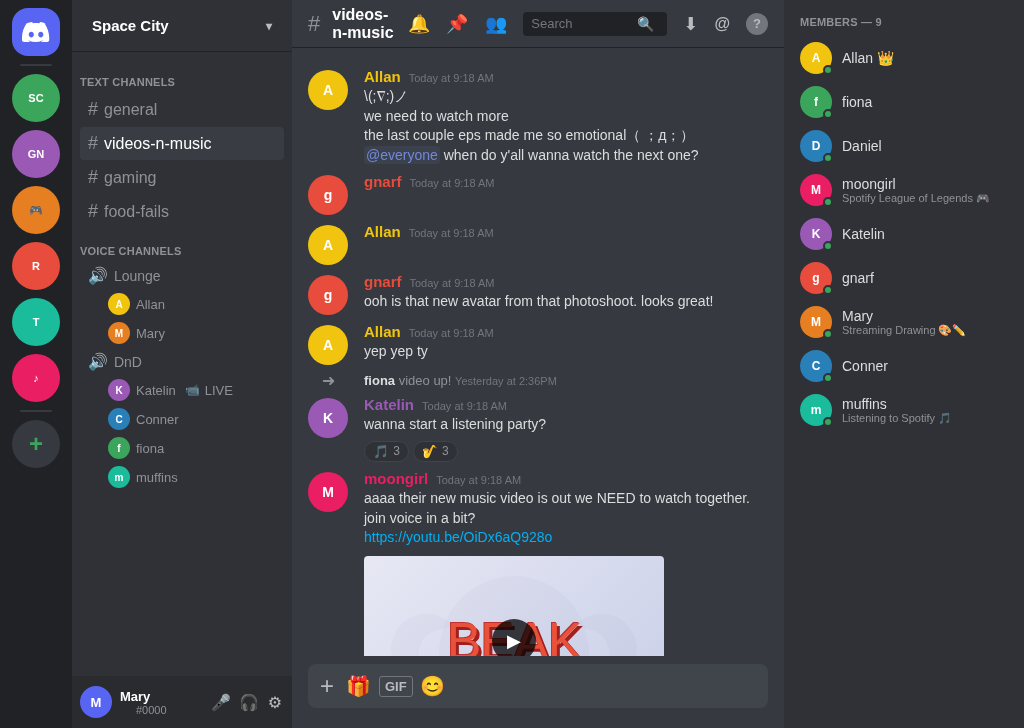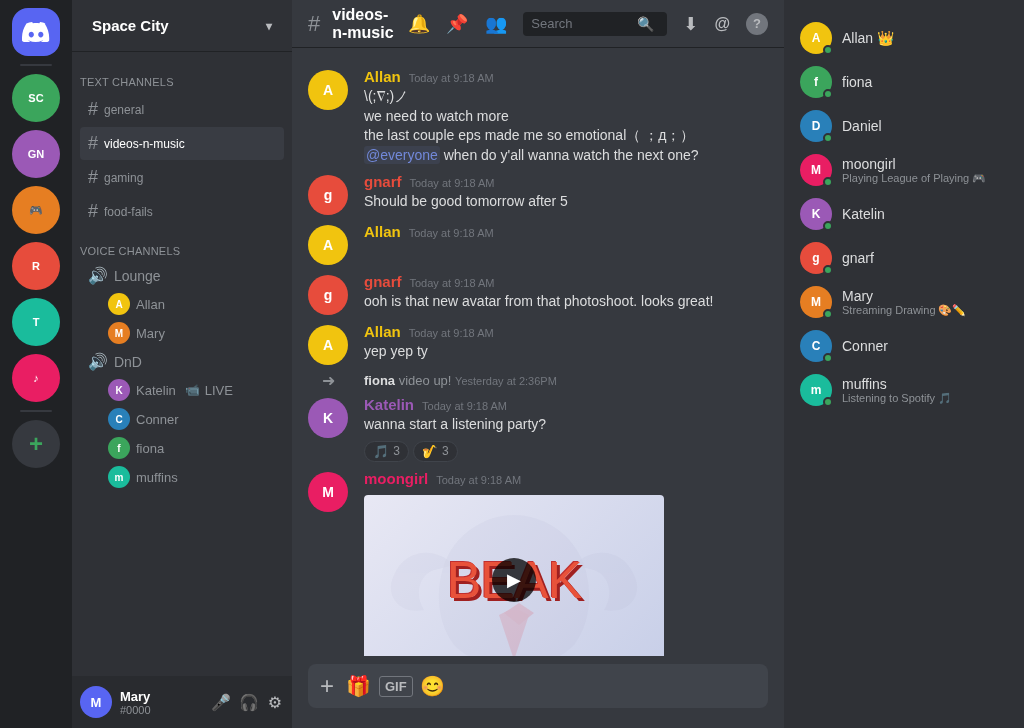--- a/index.html
+++ b/index.html
@@ -71,21 +71,21 @@
       font-size: 15px;
       color: #ffffff;
       justify-content: space-between;
       cursor: pointer;
     }
     .channel-sidebar-header .chevron { color: #b9bbbe; font-size: 12px; }
     .channel-list { flex: 1; overflow-y: auto; padding: 8px 0; }
     .channel-category {
       padding: 16px 8px 4px 8px;
       font-size: 11px;
-      font-weight: 400;
+      font-weight: 700;
       color: #8e9297;
       text-transform: uppercase;
       letter-spacing: 0.02em;
       display: flex;
       align-items: center;
       gap: 4px;
       cursor: pointer;
     }
     .channel-item {
       display: flex;
@@ -93,21 +93,21 @@
       padding: 6px 8px 6px 8px;
       border-radius: 4px;
       margin: 1px 8px;
       cursor: pointer;
       color: #8e9297;
       gap: 6px;
       position: relative;
     }
     .channel-item.active { background: #393c43; color: #ffffff; }
     .channel-item .ch-icon { font-size: 18px; color: #8e9297; }
-    .channel-item .ch-name { flex: 1; font-size: 12px; }
+    .channel-item .ch-name { flex: 1; font-size: 16px; }
     .channel-item .ch-actions { display: flex; gap: 4px; opacity: 0; }
     .channel-item .ch-action-btn { color: #8e9297; font-size: 14px; cursor: pointer; }
 
     .voice-channel-item {
       display: flex;
       align-items: center;
       padding: 4px 8px;
       margin: 1px 8px;
       border-radius: 4px;
       cursor: pointer;
@@ -157,21 +157,21 @@
       display: flex;
       align-items: center;
       justify-content: center;
       font-size: 13px;
       font-weight: bold;
       color: white;
       cursor: pointer;
     }
     .user-panel .up-info { flex: 1; }
     .user-panel .up-name { font-size: 13px; font-weight: 600; color: #ffffff; }
-    .user-panel .up-discriminator { font-size: 11px; color: #8e9297; }
+    .user-panel .up-discriminator { font-size: 11px; color: #8e9297; margin-left: 16px; }
     .user-panel .up-actions { display: flex; gap: 4px; }
     .user-panel .up-action { color: #b9bbbe; cursor: pointer; font-size: 16px; padding: 2px; }
 
     
     .main-content {
       flex: 1;
       display: flex;
       flex-direction: column;
       background: #36393f;
     }
@@ -530,21 +530,20 @@
       </div>
     </div>
 
     <div class="message-group">
       <div class="mg-avatar color-gnarf">g</div>
       <div class="mg-content">
         <div class="mg-header">
           <span class="mg-author author-gnarf">gnarf</span>
           <span class="mg-timestamp">Today at 9:18 AM</span>
         </div>
-        <div class="mg-text">Should be good tomorrow after 5</div>
       </div>
     </div>
 
     <div class="message-group">
       <div class="mg-avatar color-allan">A</div>
       <div class="mg-content">
         <div class="mg-header">
           <span class="mg-author author-allan">Allan</span>
           <span class="mg-timestamp">Today at 9:18 AM</span>
         </div>
@@ -603,20 +602,24 @@
       </div>
     </div>
 
     <div class="message-group">
       <div class="mg-avatar color-moongirl">M</div>
       <div class="mg-content">
         <div class="mg-header">
           <span class="mg-author author-moongirl">moongirl</span>
           <span class="mg-timestamp">Today at 9:18 AM</span>
         </div>
+        <div class="mg-text">
+          aaaa their new music video is out we NEED to watch together. join voice in a bit?<br>
+          <a href="#">https://youtu.be/OiDx6aQ928o</a>
+        </div>
 
         <div style="background:#1e1f22;border-radius:4px;width:300px;margin-top:8px;overflow:hidden;">
           <div class="beak-thumbnail">
 
             <svg class="beak-bg" viewBox="0 0 300 170" fill="none" xmlns="http://www.w3.org/2000/svg">
               <path d="M150 20 C120 20 90 40 80 70 C70 100 75 130 90 150 C100 160 110 165 120 165 L180 165 C190 165 200 160 210 150 C225 130 230 100 220 70 C210 40 180 20 150 20Z" fill="#9b9bbb" opacity="0.4"></path>
               <path d="M90 70 C70 50 40 55 30 80 C20 100 35 120 60 115 C50 100 55 80 70 75Z" fill="#9b9bbb" opacity="0.4"></path>
               <path d="M210 70 C230 50 260 55 270 80 C280 100 265 120 240 115 C250 100 245 80 230 75Z" fill="#9b9bbb" opacity="0.4"></path>
               <path d="M135 120 L150 165 L165 120 L155 115 L145 115Z" fill="#cc3344" opacity="0.8"></path>
               <path d="M140 118 L155 108 L170 118 L155 130Z" fill="#cc3344" opacity="0.9"></path>
@@ -638,20 +641,21 @@
       <div class="ci-actions">
         <span class="ci-action">🎁</span>
         <span class="ci-action" style="font-size:13px;font-weight:700;background:#40444b;border:1px solid #72767d;border-radius:3px;padding:2px 5px;color:#b9bbbe;">GIF</span>
         <span class="ci-action">😊</span>
       </div>
     </div>
   </div>
 </div>
 
 <div class="members-sidebar">
+  <div class="members-header">MEMBERS — 9</div>
 
   <div class="member-item">
     <div class="member-avatar color-allan">
       A
       <div class="member-status status-online"></div>
     </div>
     <div class="member-info">
       <div class="member-name">Allan 👑</div>
     </div>
   </div>
@@ -676,21 +680,21 @@
     </div>
   </div>
 
   <div class="member-item">
     <div class="member-avatar color-moongirl">
       M
       <div class="member-status status-online"></div>
     </div>
     <div class="member-info">
       <div class="member-name">moongirl</div>
-      <div class="member-activity">Playing League of Playing 🎮</div>
+      <div class="member-activity">Spotify League of Legends 🎮</div>
     </div>
   </div>
 
   <div class="member-item">
     <div class="member-avatar color-katelin">
       K
       <div class="member-status status-online"></div>
     </div>
     <div class="member-info">
       <div class="member-name">Katelin</div>

